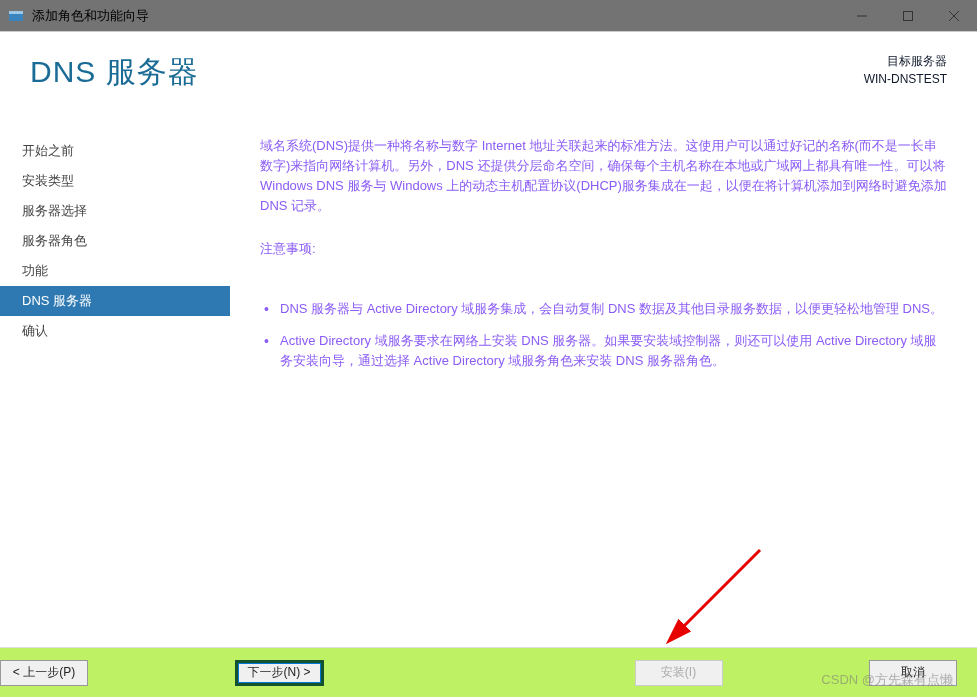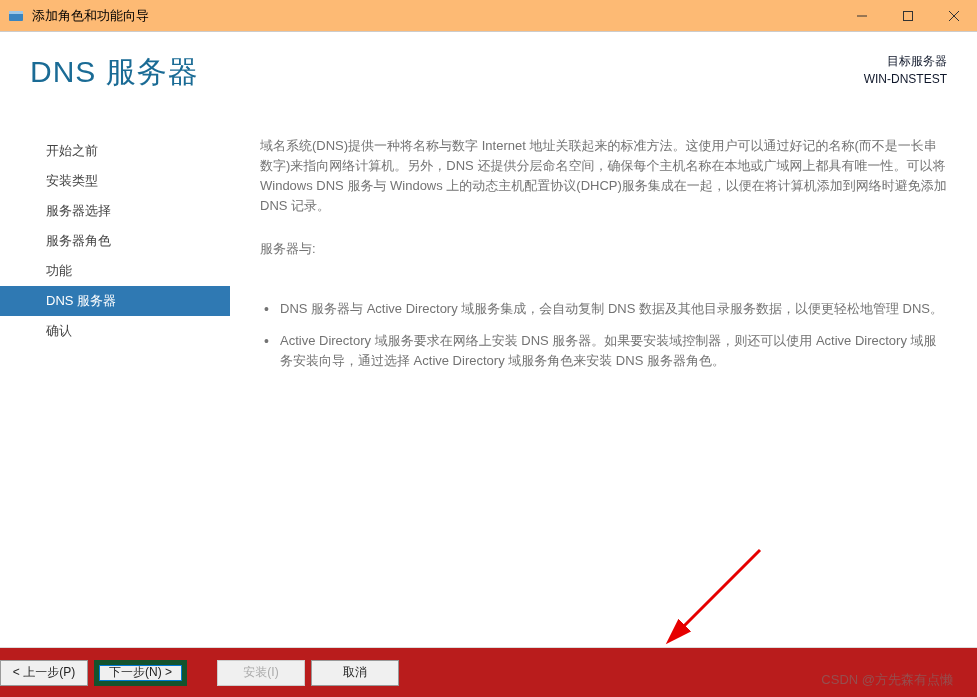--- a/index.html
+++ b/index.html
@@ -11,21 +11,21 @@
       height: 697px;
       overflow: hidden;
       position: relative;
     }
     .titlebar {
       height: 32px;
       border-bottom: 1px solid #ccc;
       display: flex;
       align-items: center;
       padding: 0 0 0 8px;
-      background: #fdba74;
+      background: #737373;
     }
     .titlebar-icon {
       width: 16px; height: 16px;
       margin-right: 8px;
       display: flex; align-items: center; justify-content: center;
     }
     .titlebar-title { flex: 1; color: #000; font-size: 13px; }
     .win-controls { display: flex; height: 100%; }
     .win-btn {
       width: 46px;
@@ -61,31 +61,31 @@
       display: flex;
     }
     .sidebar {
       width: 230px;
       padding-top: 4px;
     }
     .nav-item {
       height: 30px;
       display: flex;
       align-items: center;
-      padding-left: 46px;
+      padding-left: 22px;
       color: #444;
       font-size: 13px;
       cursor: pointer;
     }
     .nav-item.disabled { color: #aaa; cursor: default; }
     .nav-item.active { background: #2f79b3; color: #fff; }
     .main {
       flex: 1;
       padding: 4px 30px 0 30px;
-      color: #737373;
+      color: #8b5cf6;
       line-height: 1.55;
     }
     .desc { margin-bottom: 22px; }
     .notes-label { margin-bottom: 10px; }
     .notes-list { list-style: none; padding-left: 4px; margin-top: 40px; }
     .notes-list li {
       position: relative;
       padding-left: 16px;
       margin-bottom: 12px;
     }
@@ -95,38 +95,38 @@
       left: 0; top: 0;
       font-size: 14px;
     }
     .footer {
       position: absolute;
       left: 0; right: 0; bottom: 0;
       height: 50px;
       border-top: 1px solid #ddd;
       display: flex;
       align-items: center;
-      justify-content: flex-start;
+      justify-content: space-between;
       padding-right: 20px;
       gap: 6px;
-      background: #b91c1c;
+      background: #bef264;
     }
     .btn {
       min-width: 88px;
       height: 26px;
       border: 1px solid #999;
       background: #f0f0f0;
       font-size: 12px;
       color: #222;
       cursor: pointer;
       display: flex; align-items: center; justify-content: center;
       padding: 0 10px;
     }
     .btn.disabled { color: #aaa; border-color: #ccc; cursor: default; }
-    .btn.default { border: 5px solid #14532d; box-shadow: 0 0 0 1px #0078d4 inset; }
+    .btn.default { border: 3px solid #14532d; box-shadow: 0 0 0 1px #0078d4 inset; }
     .gap { width: 18px; }
     .watermark {
       position: absolute;
       right: 24px; bottom: 8px;
       color: rgba(120,120,120,0.55);
       font-size: 13px;
       pointer-events: none;
       margin-top: 16px;
     }
     .arrow {
@@ -178,21 +178,21 @@
     <div class="nav-item">开始之前</div>
     <div class="nav-item">安装类型</div>
     <div class="nav-item">服务器选择</div>
     <div class="nav-item">服务器角色</div>
     <div class="nav-item">功能</div>
     <div class="nav-item active">DNS 服务器</div>
     <div class="nav-item">确认</div>
   </div>
   <div class="main">
     <div class="desc">域名系统(DNS)提供一种将名称与数字 Internet 地址关联起来的标准方法。这使用户可以通过好记的名称(而不是一长串数字)来指向网络计算机。另外，DNS 还提供分层命名空间，确保每个主机名称在本地或广域网上都具有唯一性。可以将 Windows DNS 服务与 Windows 上的动态主机配置协议(DHCP)服务集成在一起，以便在将计算机添加到网络时避免添加 DNS 记录。</div>
-    <div class="notes-label">服务器与:</div>
+    <div class="notes-label">注意事项:</div>
     <ul class="notes-list">
       <li>DNS 服务器与 Active Directory 域服务集成，会自动复制 DNS 数据及其他目录服务数据，以便更轻松地管理 DNS。</li>
       <li>Active Directory 域服务要求在网络上安装 DNS 服务器。如果要安装域控制器，则还可以使用 Active Directory 域服务安装向导，通过选择 Active Directory 域服务角色来安装 DNS 服务器角色。</li>
     </ul>
   </div>
 </div>
 
 <div class="footer">
   <div class="btn">&lt; 上一步(P)</div>
   <div class="btn default">下一步(N) &gt;</div>

